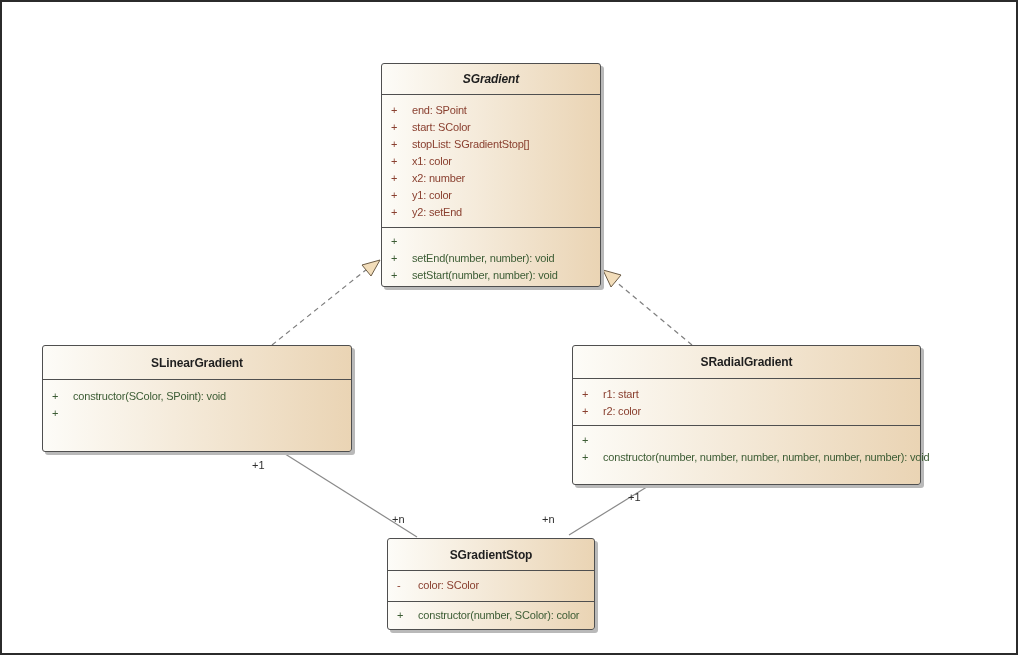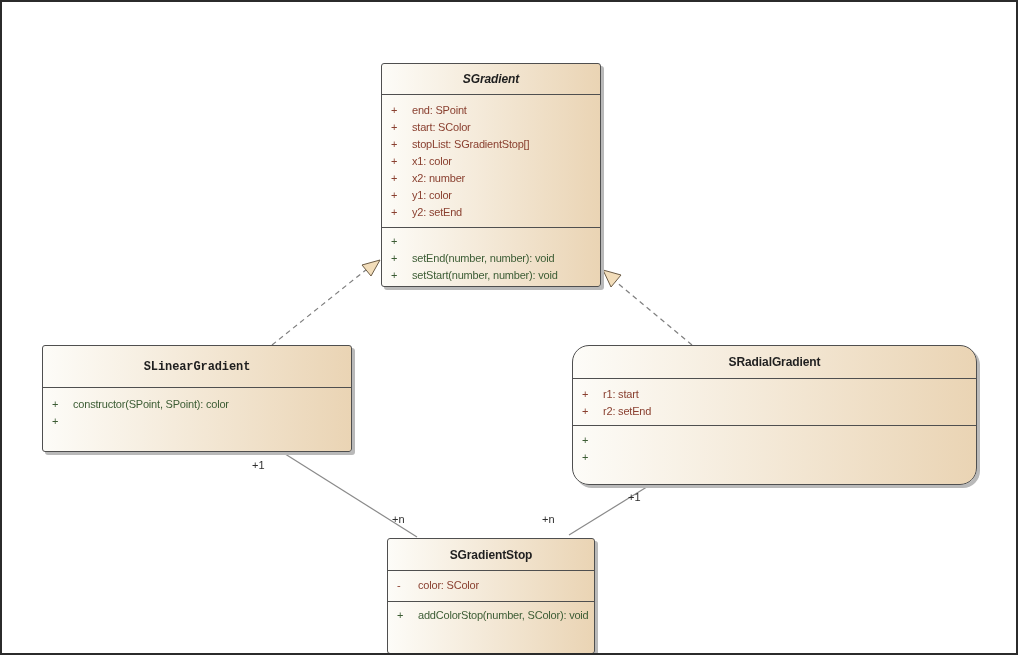--- a/index.html
+++ b/index.html
@@ -118,66 +118,67 @@
           <span class="txt">setEnd(number, number): void</span>
         </div>
         <div class="member-row">
           <span class="vis">+</span>
           <span class="txt">setStart(number, number): void</span>
         </div>
       </div>
   </div>
 
   <div class="uml-class" style="left:40px;top:343px;width:310px;height:107px;">
-    <div class="uml-title" style="height:42px;font-family:Liberation Mono, monospace;">SLinearGradient</div>
+    <div class="uml-title" style="height:34px;">SLinearGradient</div>
     <div class="compartment methods" style="height:75px;padding-top:8px;">
         <div class="member-row">
           <span class="vis">+</span>
-          <span class="txt">constructor(SPoint, SPoint): color</span>
+          <span class="txt">constructor(SColor, SPoint): void</span>
         </div>
         <div class="member-row">
           <span class="vis">+</span>
         </div>
       </div>
   </div>
 
-  <div class="uml-class" style="left:570px;top:343px;width:405px;height:140px;border-radius:17px;">
+  <div class="uml-class" style="left:570px;top:343px;width:349px;height:140px;">
     <div class="uml-title" style="height:33px;">SRadialGradient</div>
     <div class="compartment with-sep attrs" style="height:47px;padding-top:7px;">
         <div class="member-row">
           <span class="vis">+</span>
           <span class="txt">r1: start</span>
         </div>
         <div class="member-row">
           <span class="vis">+</span>
-          <span class="txt">r2: setEnd</span>
+          <span class="txt">r2: color</span>
         </div>
       </div>
     <div class="compartment methods" style="height:58px;padding-top:6px;">
         <div class="member-row">
           <span class="vis">+</span>
         </div>
         <div class="member-row">
           <span class="vis">+</span>
+          <span class="txt">constructor(number, number, number, number, number, number): void</span>
         </div>
       </div>
   </div>
 
-  <div class="uml-class" style="left:385px;top:536px;width:208px;height:116px;">
+  <div class="uml-class" style="left:385px;top:536px;width:208px;height:92px;">
     <div class="uml-title" style="height:32px;">SGradientStop</div>
     <div class="compartment with-sep attrs" style="height:31px;padding-top:6px;">
         <div class="member-row">
           <span class="vis">-</span>
           <span class="txt">color: SColor</span>
         </div>
       </div>
     <div class="compartment methods" style="height:27px;padding-top:5px;">
         <div class="member-row">
           <span class="vis">+</span>
-          <span class="txt">addColorStop(number, SColor): void</span>
+          <span class="txt">constructor(number, SColor): color</span>
         </div>
       </div>
   </div>
 
   <span class="mult" style="left:250px;top:457px;">+1</span>
   <span class="mult" style="left:390px;top:511px;">+n</span>
   <span class="mult" style="left:540px;top:511px;">+n</span>
   <span class="mult" style="left:626px;top:489px;">+1</span>
 
 </div>

